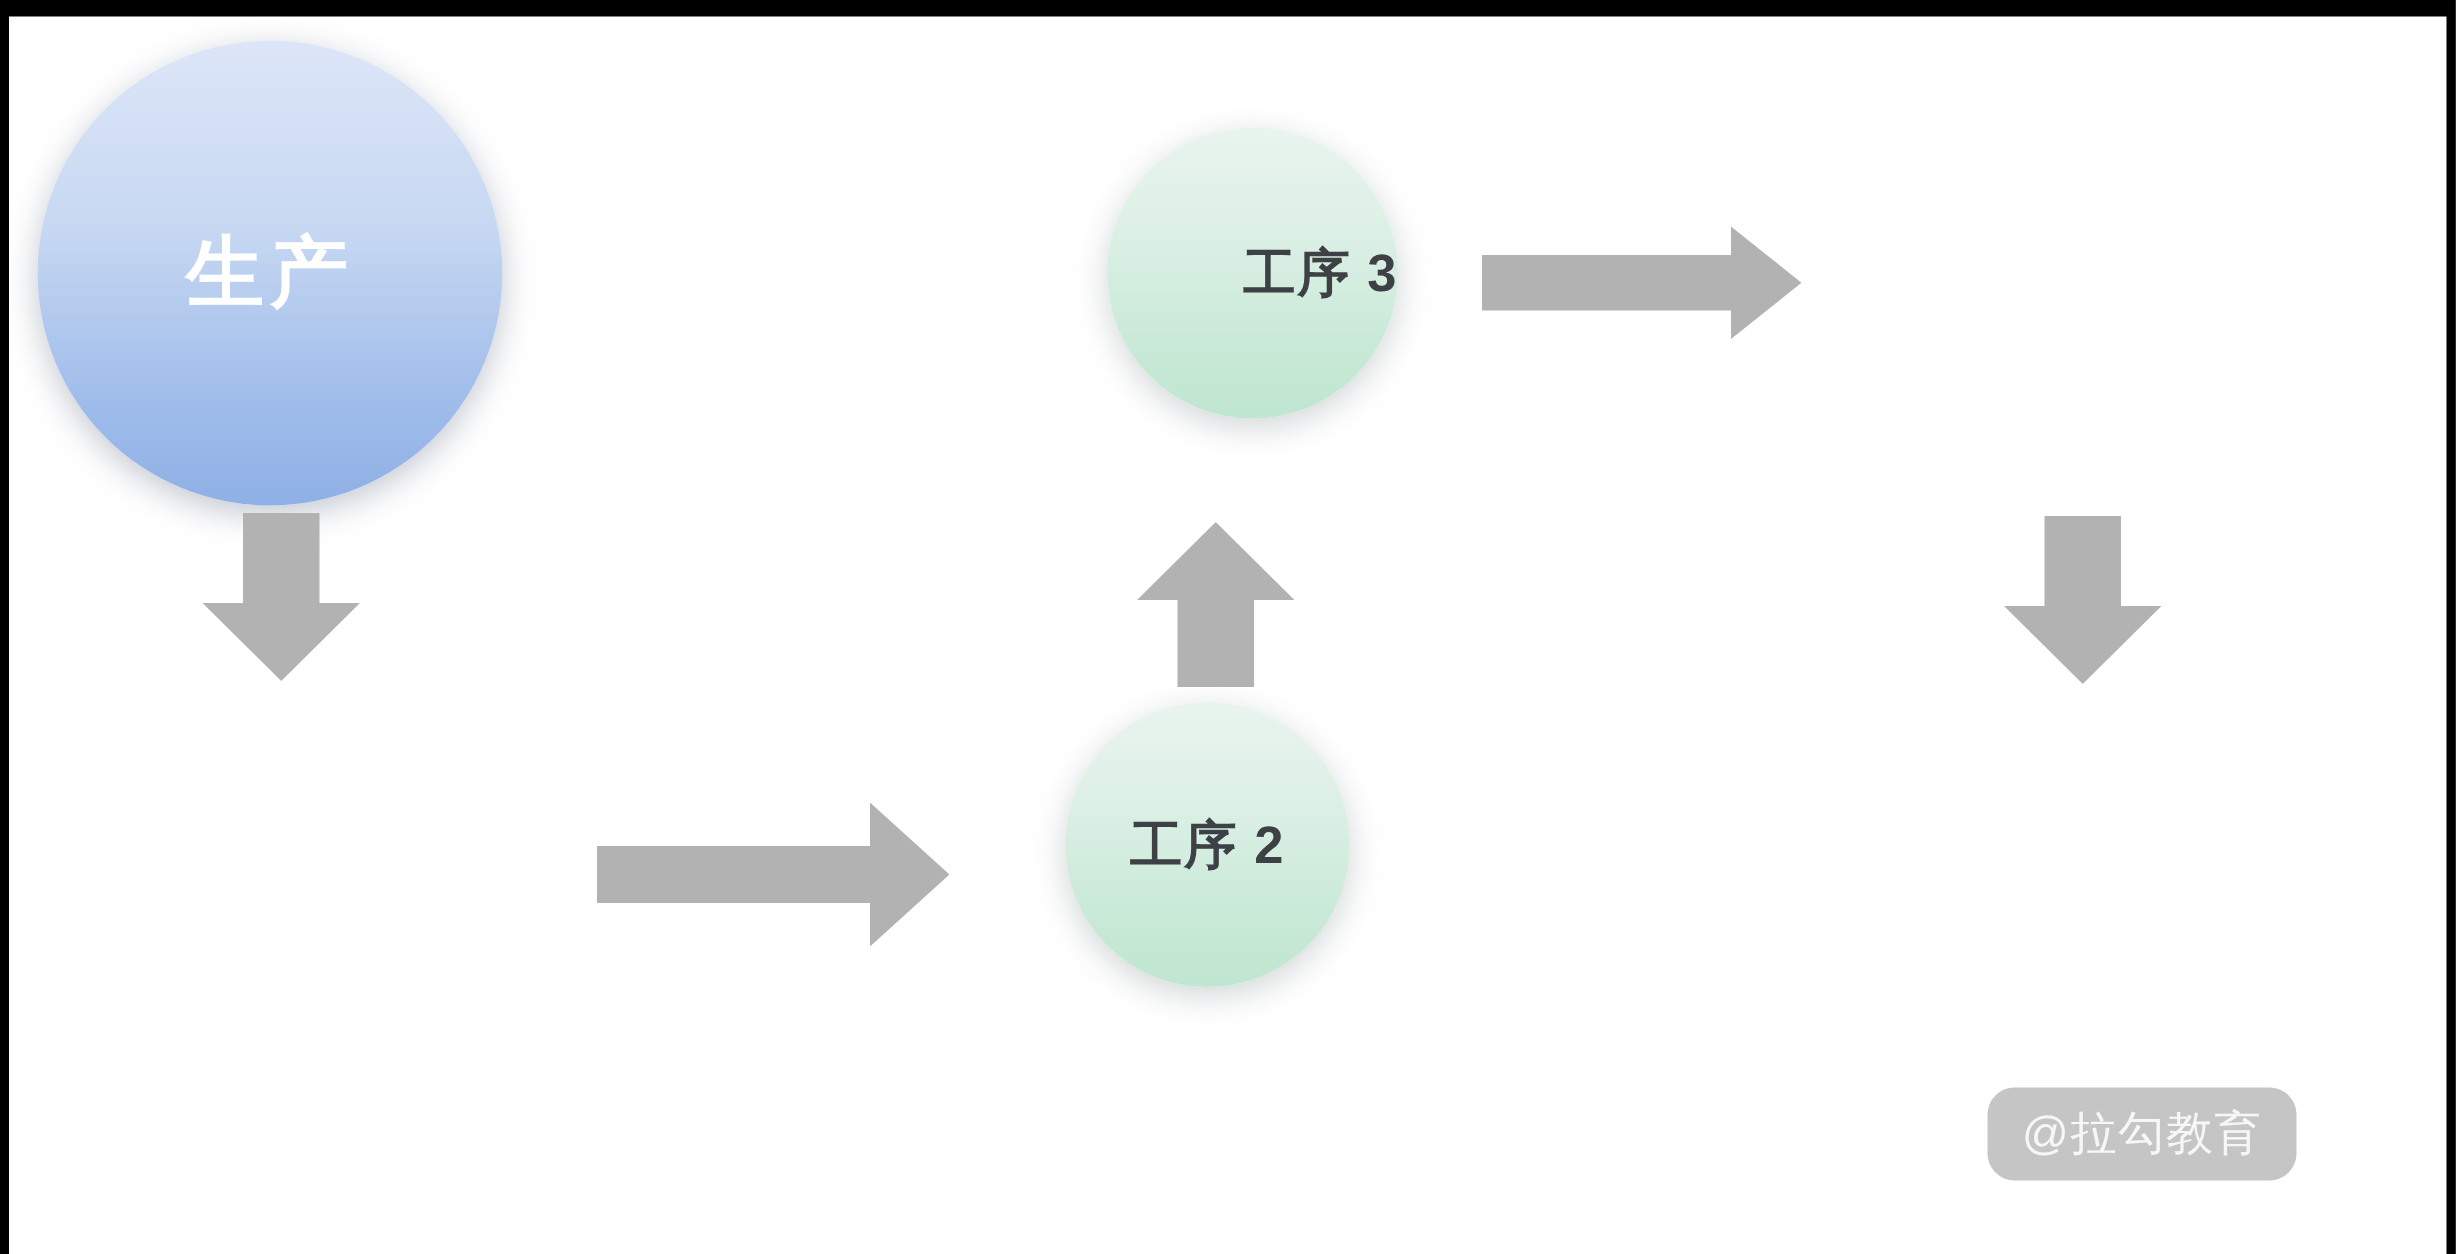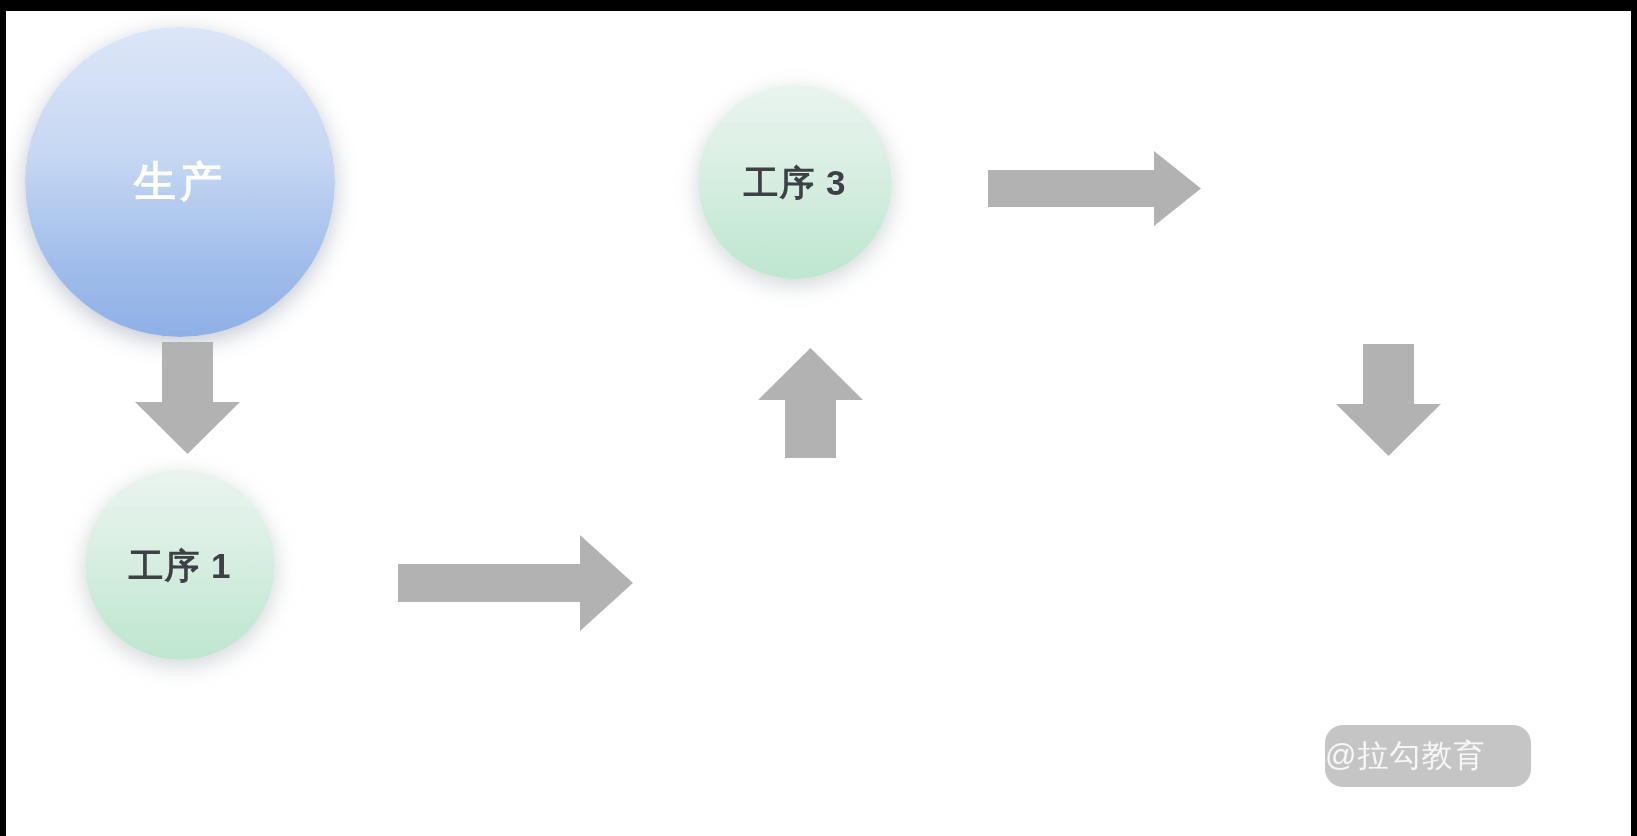--- a/index.html
+++ b/index.html
@@ -52,67 +52,67 @@
     box-shadow: 0 6px 22px rgba(120,130,150,0.45);
     color: #ffffff;
   }
   .node.green {
     background: linear-gradient(to bottom, #e9f4ee 0%, #ddf0e6 35%, #c7e9d6 78%, #bfe6d0 100%);
     box-shadow: 0 6px 22px rgba(140,150,155,0.40);
     color: #3d4044;
   }
 
   .node.big .label {
-    font-size: 42px;
+    font-size: 52px;
     font-weight: 700;
     letter-spacing: 4px;
   }
   .node.small .label {
     font-size: 35px;
     font-weight: 700;
     letter-spacing: 1px;
   }
 
   
   .arrow {
     position: absolute;
   }
   .arrow svg { display: block; }
 
   
   #watermark {
     position: absolute;
     display: flex;
     align-items: center;
-    justify-content: flex-start;
+    justify-content: center;
     background: rgba(150,150,150,0.55);
     border-radius: 18px;
     color: rgba(255,255,255,0.85);
     font-size: 31px;
     font-weight: 400;
     letter-spacing: 1px;
     white-space: nowrap;
   }
 </style>
 </head>
 <body>
 
 <div id="stage">
   <div id="canvas">
 
     <div class="node blue big" style="left:19px; top:16px; width:310px; height:310px;">
       <span class="label">生产</span>
     </div>
 
-    <div class="node green small" style="left:79px; top:459px; width:190px; height:190px;">
-      <span class="label">工序 1</span>
+
+    <div class="node green small" style="left:704px; top:457px; width:190px; height:190px;">
+      <span class="label">工序 2</span>
     </div>
 
-
-    <div class="node green small" style="left:692px; top:74px; width:194px; height:194px;">
+    <div class="node green small" style="left:732px; top:74px; width:194px; height:194px;justify-content:flex-end;">
       <span class="label">工序 3</span>
     </div>
 
 
 
     <div class="arrow" style="left:129px; top:331px; width:105px; height:112px;">
       <svg width="105" height="112" viewBox="0 0 105 112" xmlns="http://www.w3.org/2000/svg">
         <polygon points="27,0 78,0 78,60 105,60 52.5,112 0,60 27,60" fill="#b2b2b2"></polygon>
       </svg>
     </div>

